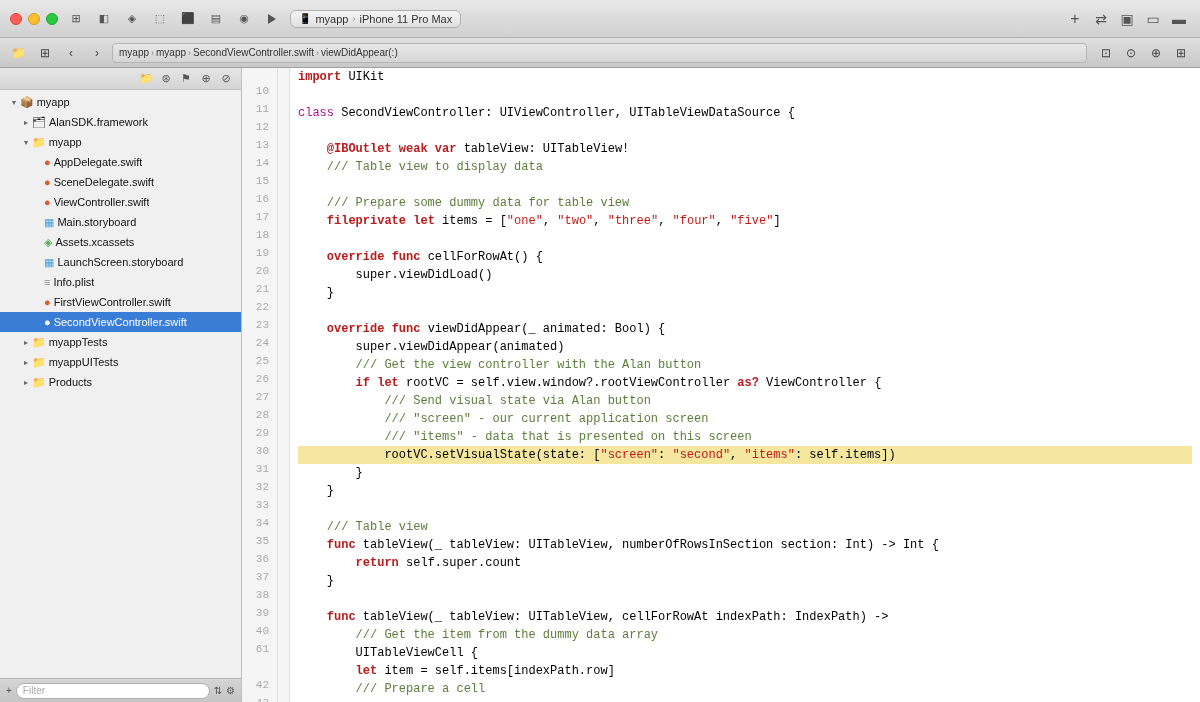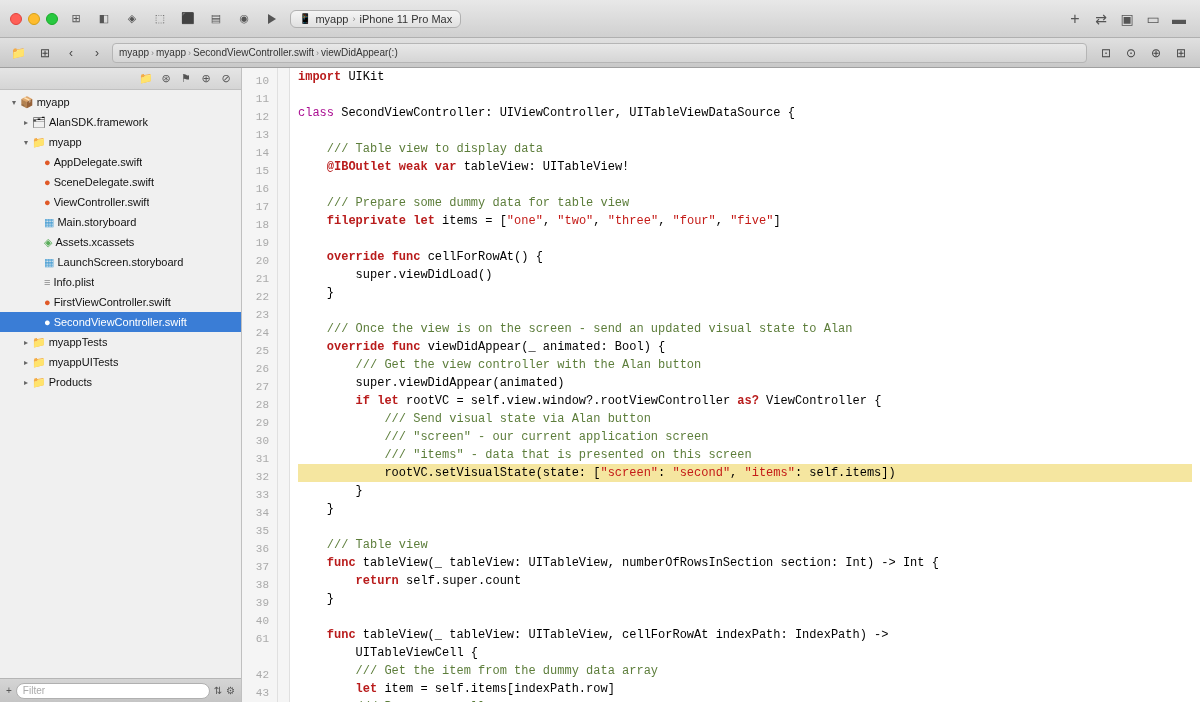--- a/index.html
+++ b/index.html
@@ -170,21 +170,21 @@
       font-family: 'Menlo', 'Monaco', 'Courier New', monospace;
       font-size: 12px;
       line-height: 18px;
       background: #ffffff;
     }
     .line-numbers {
       width: 36px;
       min-width: 36px;
       background: #f5f5f5;
       border-right: 1px solid #e0e0e0;
-      padding: 4px 4px 0 0;
+      padding: 14px 4px 0 0;
       text-align: left;
       color: #aaa;
       font-size: 11px;
       line-height: 18px;
       user-select: none;
       overflow: hidden;
     }
     .line-numbers .ln {
       display: flex;
       align-items: center;
@@ -517,49 +517,48 @@
           <div class="gutter-line"></div>
           <div class="gutter-line"></div>
           <div class="gutter-line"></div>
         </div>
 
       <div class="code-content" id="code-col">
           <div class="code-line"><span class="kw">import</span><span class="plain"> UIKit</span></div>
           <div class="code-line">&nbsp;</div>
           <div class="code-line"><span class="kw2">class</span><span class="plain"> SecondViewController: UIViewController, UITableViewDataSource {</span></div>
           <div class="code-line">&nbsp;</div>
+          <div class="code-line"><span class="kw">    @IBOutlet</span><span class="plain"> </span><span class="kw">weak</span><span class="plain"> </span><span class="kw">var</span><span class="plain"> tableView: UITableView!</span></div>
           <div class="code-line"><span class="comment">    /// Table view to display data</span></div>
-          <div class="code-line"><span class="kw">    @IBOutlet</span><span class="plain"> </span><span class="kw">weak</span><span class="plain"> </span><span class="kw">var</span><span class="plain"> tableView: UITableView!</span></div>
           <div class="code-line">&nbsp;</div>
           <div class="code-line"><span class="comment">    /// Prepare some dummy data for table view</span></div>
           <div class="code-line"><span class="kw">    fileprivate</span><span class="plain"> </span><span class="kw">let</span><span class="plain"> items = [</span><span class="str">"one"</span><span class="plain">, </span><span class="str">"two"</span><span class="plain">, </span><span class="str">"three"</span><span class="plain">, </span><span class="str">"four"</span><span class="plain">, </span><span class="str">"five"</span><span class="plain">]</span></div>
           <div class="code-line">&nbsp;</div>
           <div class="code-line"><span class="kw">    override</span><span class="plain"> </span><span class="kw">func</span><span class="plain"> cellForRowAt() {</span></div>
           <div class="code-line"><span class="plain">        super.viewDidLoad()</span></div>
           <div class="code-line"><span class="plain">    }</span></div>
           <div class="code-line">&nbsp;</div>
-          <div class="code-line"><span class="comment">    /// Once the view is on the screen - send an updated visual state to Alan</span></div>
           <div class="code-line"><span class="kw">    override</span><span class="plain"> </span><span class="kw">func</span><span class="plain"> viewDidAppear(_ animated: Bool) {</span></div>
+          <div class="code-line"><span class="plain">        super.viewDidAppear(animated)</span></div>
           <div class="code-line"><span class="comment">        /// Get the view controller with the Alan button</span></div>
-          <div class="code-line"><span class="plain">        super.viewDidAppear(animated)</span></div>
           <div class="code-line"><span class="kw">        if</span><span class="plain"> </span><span class="kw">let</span><span class="plain"> rootVC = self.view.window?.rootViewController </span><span class="kw">as?</span><span class="plain"> ViewController {</span></div>
           <div class="code-line"><span class="comment">            /// Send visual state via Alan button</span></div>
           <div class="code-line"><span class="comment">            /// "screen" - our current application screen</span></div>
           <div class="code-line"><span class="comment">            /// "items" - data that is presented on this screen</span></div>
           <div class="code-line" style="background: rgb(245, 230, 160); display: block;"><span class="plain">            rootVC.setVisualState(state: [</span><span class="str">"screen"</span><span class="plain">: </span><span class="str">"second"</span><span class="plain">, </span><span class="str">"items"</span><span class="plain">: self.items])</span></div>
           <div class="code-line"><span class="plain">        }</span></div>
           <div class="code-line"><span class="plain">    }</span></div>
           <div class="code-line">&nbsp;</div>
           <div class="code-line"><span class="comment">    /// Table view</span></div>
           <div class="code-line"><span class="kw">    func</span><span class="plain"> tableView(_ tableView: UITableView, numberOfRowsInSection section: Int) -&gt; Int {</span></div>
           <div class="code-line"><span class="kw">        return</span><span class="plain"> self.super.count</span></div>
           <div class="code-line"><span class="plain">    }</span></div>
           <div class="code-line">&nbsp;</div>
           <div class="code-line"><span class="kw">    func</span><span class="plain"> tableView(_ tableView: UITableView, cellForRowAt indexPath: IndexPath) -&gt;</span></div>
+          <div class="code-line"><span class="comment">        /// Get the item from the dummy data array</span></div>
           <div class="code-line"><span class="plain">        UITableViewCell {</span></div>
-          <div class="code-line"><span class="comment">        /// Get the item from the dummy data array</span></div>
           <div class="code-line"><span class="kw">        let</span><span class="plain"> item = self.items[indexPath.row]</span></div>
           <div class="code-line"><span class="comment">        /// Prepare a cell</span></div>
         </div>
     </div>
   </div>
 
 </div>
 
 </body></html>

